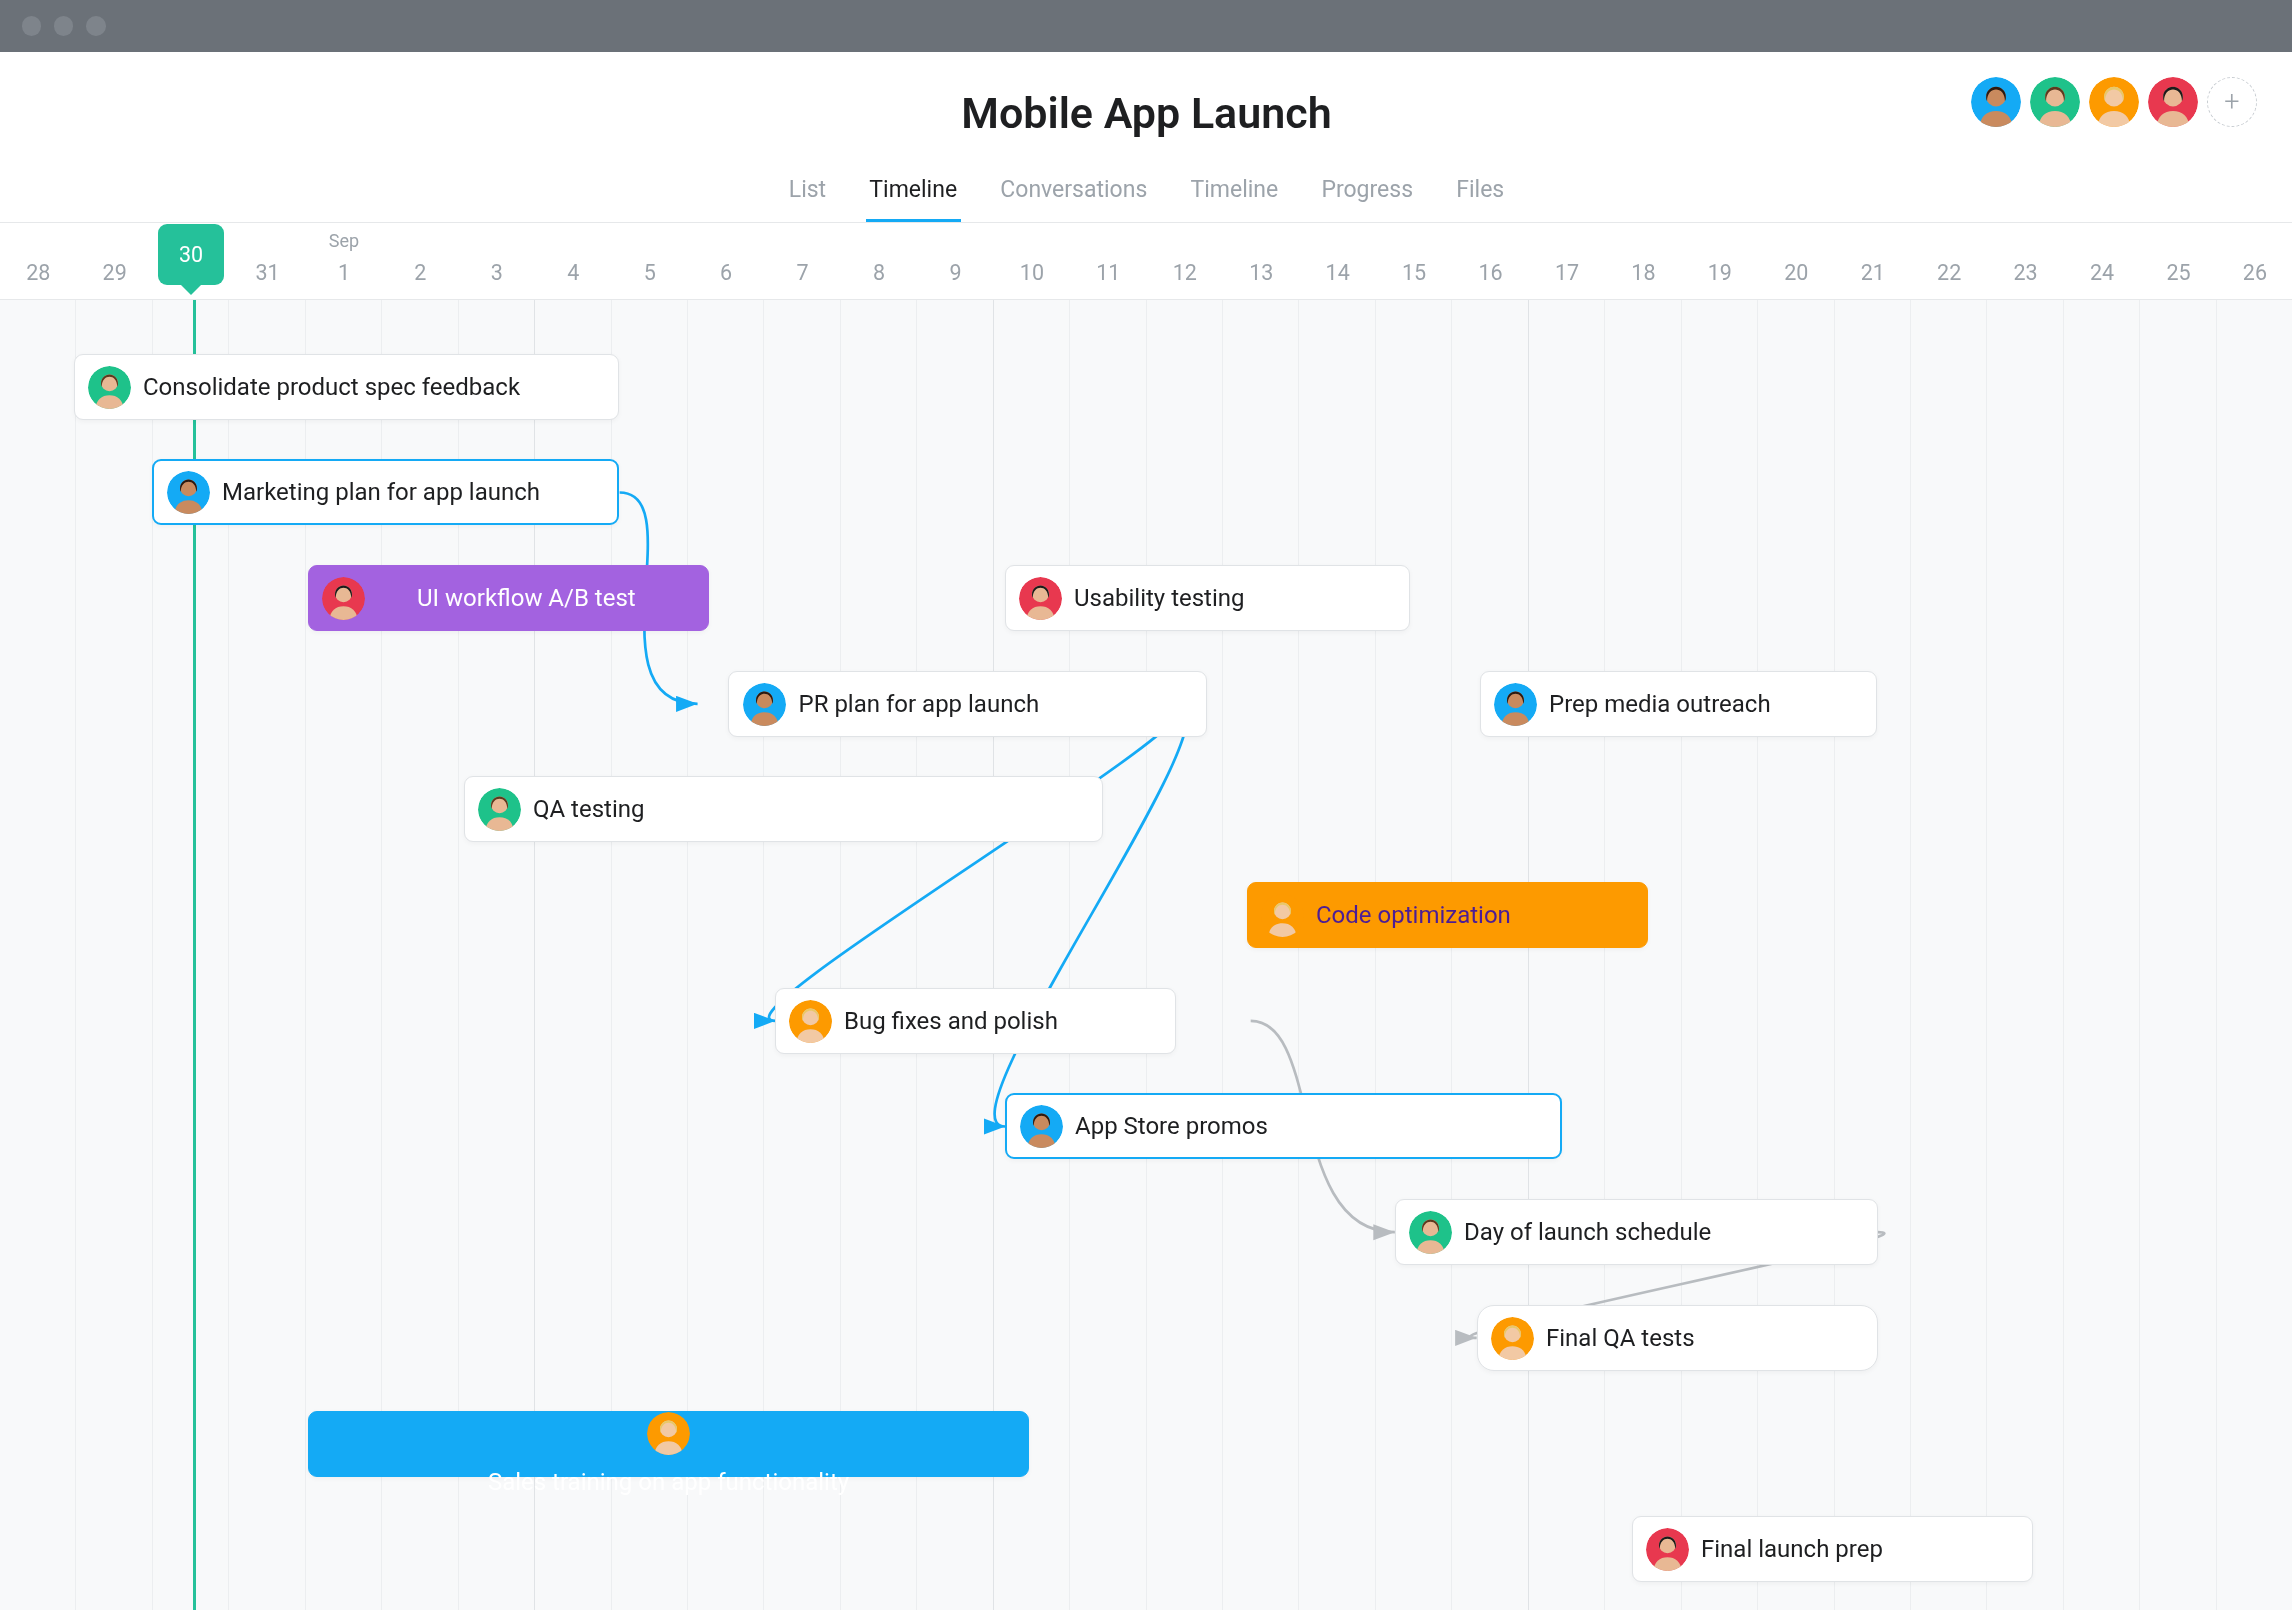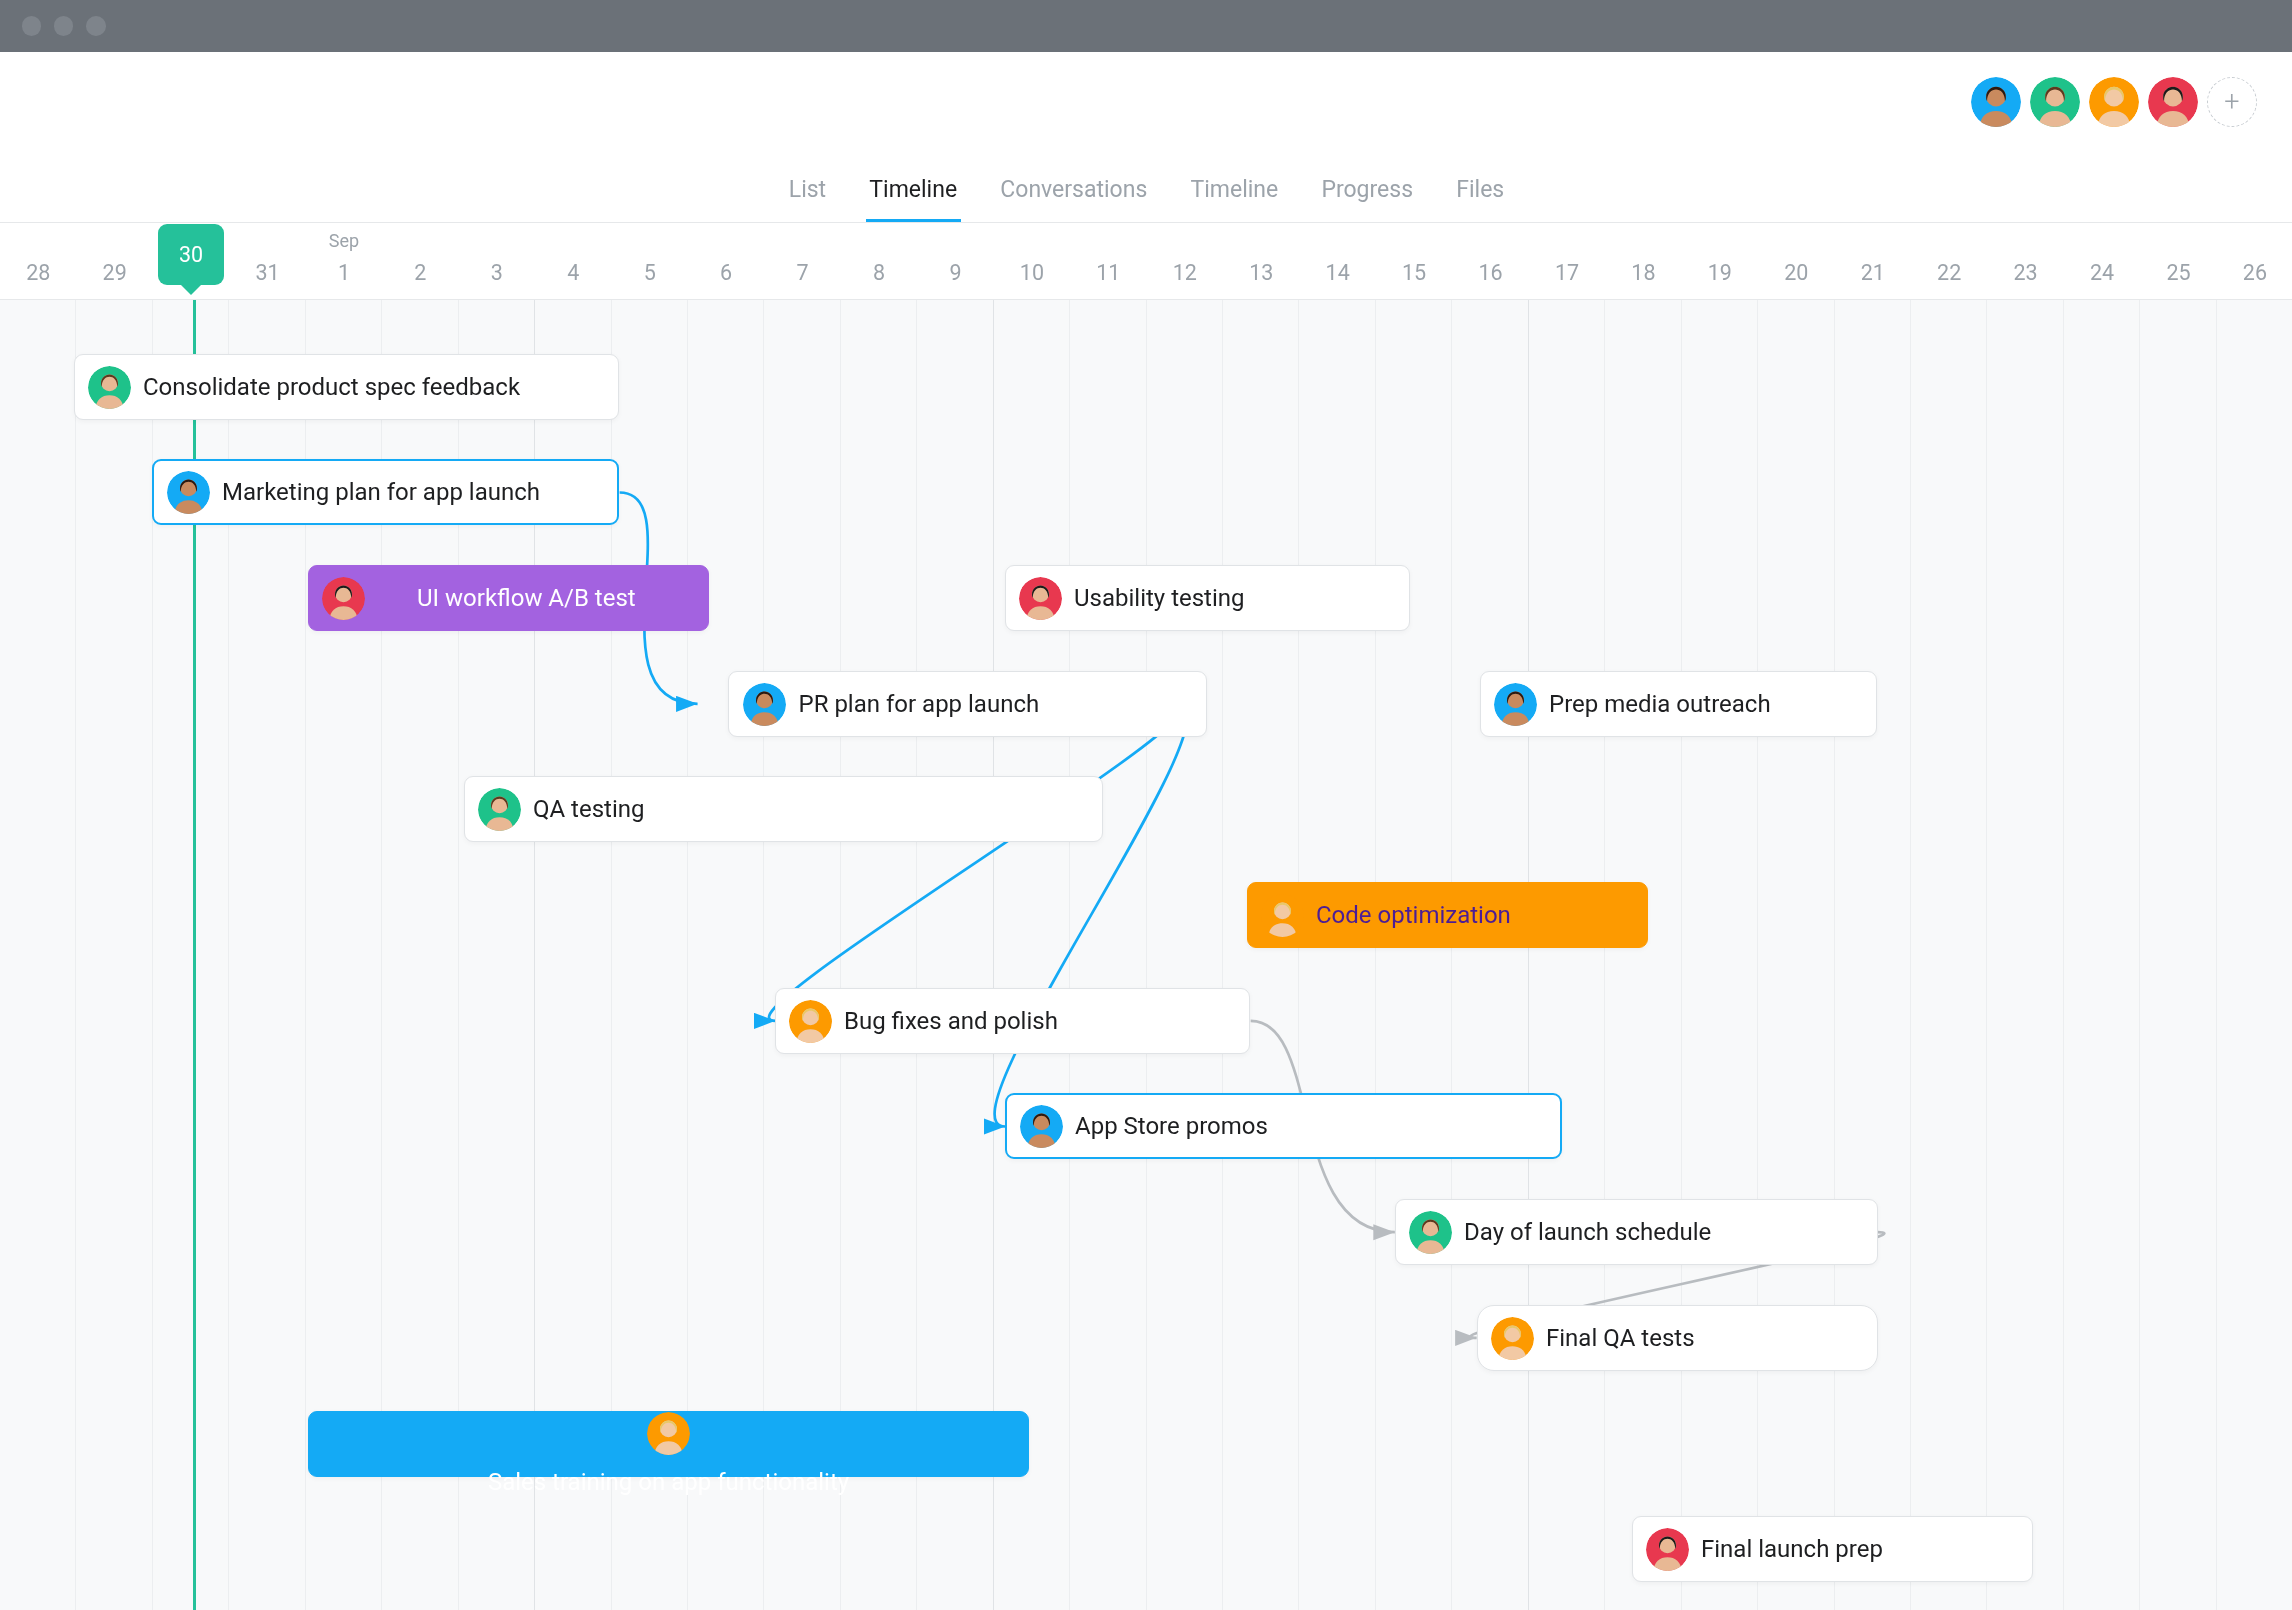--- a/index.html
+++ b/index.html
@@ -45,20 +45,21 @@
 <body>
 
 <div class="window-chrome">
   <div class="chrome-dot"></div>
   <div class="chrome-dot"></div>
   <div class="chrome-dot"></div>
 </div>
 
 <div class="header">
   <div class="title-row">
+    <h1 class="page-title">Mobile App Launch</h1>
     <div class="members" id="members-container">
 
       <div class="avatar">
           <svg viewBox="0 0 56 56">
             <circle cx="28" cy="28" r="28" fill="#14aaf5"></circle>
             <circle cx="28" cy="22" r="11" fill="#c98a5e"></circle>
             <path d="M28 11c-6 0-11 5-11 11 0 2 0 3 1 5 0-9 5-13 10-13s10 4 10 13c1-2 1-3 1-5 0-6-5-11-11-11z" fill="#2b1a12"></path>
             <path d="M10 56c0-12 8-18 18-18s18 6 18 18z" fill="#c98a5e"></path>
             <path d="M10 56c0-12 8-18 18-18s18 6 18 18h-4c0-10-6-14-14-14s-14 4-14 14z" fill="#14aaf5" opacity="0"></path>
           </svg>
@@ -338,21 +339,21 @@
         <svg viewBox="0 0 56 56">
           <circle cx="28" cy="28" r="28" fill="#fd9a00"></circle>
           <circle cx="28" cy="22" r="11" fill="#f2c9a4"></circle>
           <path d="M28 11c-6 0-11 5-11 11 0 2 0 3 1 5 0-9 5-13 10-13s10 4 10 13c1-2 1-3 1-5 0-6-5-11-11-11z" fill="#e8c86a"></path>
           <path d="M10 56c0-12 8-18 18-18s18 6 18 18z" fill="#f2c9a4"></path>
           <path d="M10 56c0-12 8-18 18-18s18 6 18 18h-4c0-10-6-14-14-14s-14 4-14 14z" fill="#fd9a00" opacity="0"></path>
         </svg>
       </div>
       <div class="task-label">Code optimization</div>
     </div>
-    <div class="task " style="left: 775px; width: 475px; top: 688px;">
+    <div class="task " style="left: 775px; width: 401px; top: 688px;">
       <div class="task-avatar avatar">
         <svg viewBox="0 0 56 56">
           <circle cx="28" cy="28" r="28" fill="#fd9a00"></circle>
           <circle cx="28" cy="22" r="11" fill="#f2c9a4"></circle>
           <path d="M28 11c-6 0-11 5-11 11 0 2 0 3 1 5 0-9 5-13 10-13s10 4 10 13c1-2 1-3 1-5 0-6-5-11-11-11z" fill="#e8c86a"></path>
           <path d="M10 56c0-12 8-18 18-18s18 6 18 18z" fill="#f2c9a4"></path>
           <path d="M10 56c0-12 8-18 18-18s18 6 18 18h-4c0-10-6-14-14-14s-14 4-14 14z" fill="#fd9a00" opacity="0"></path>
         </svg>
       </div>
       <div class="task-label">Bug fixes and polish</div>

